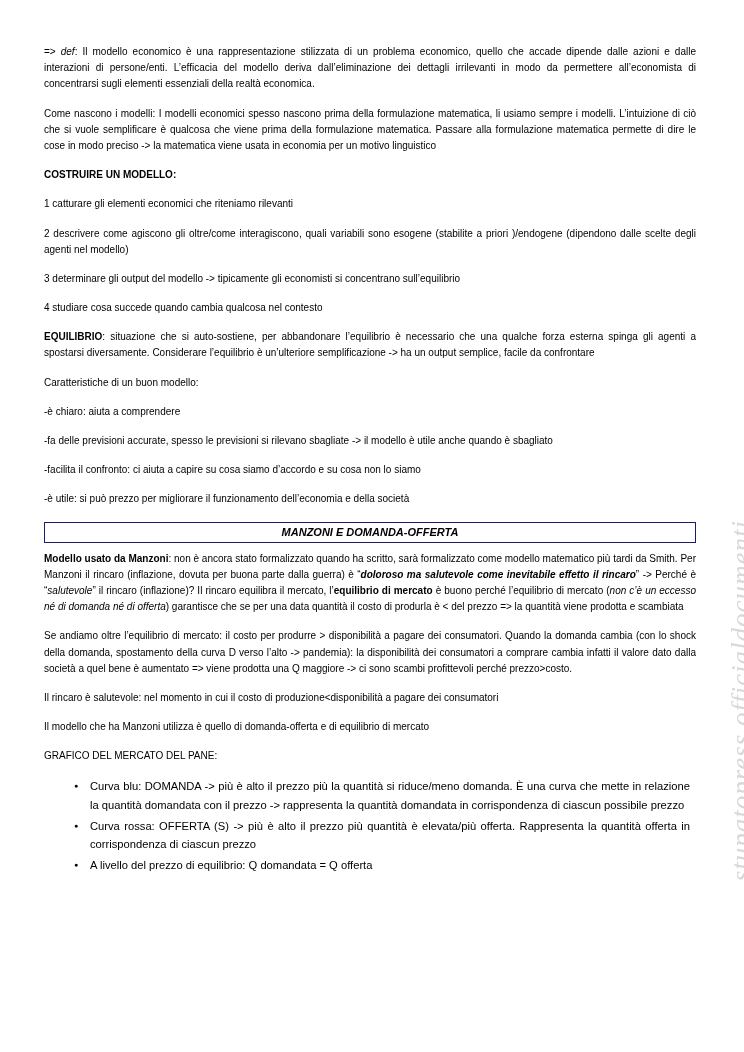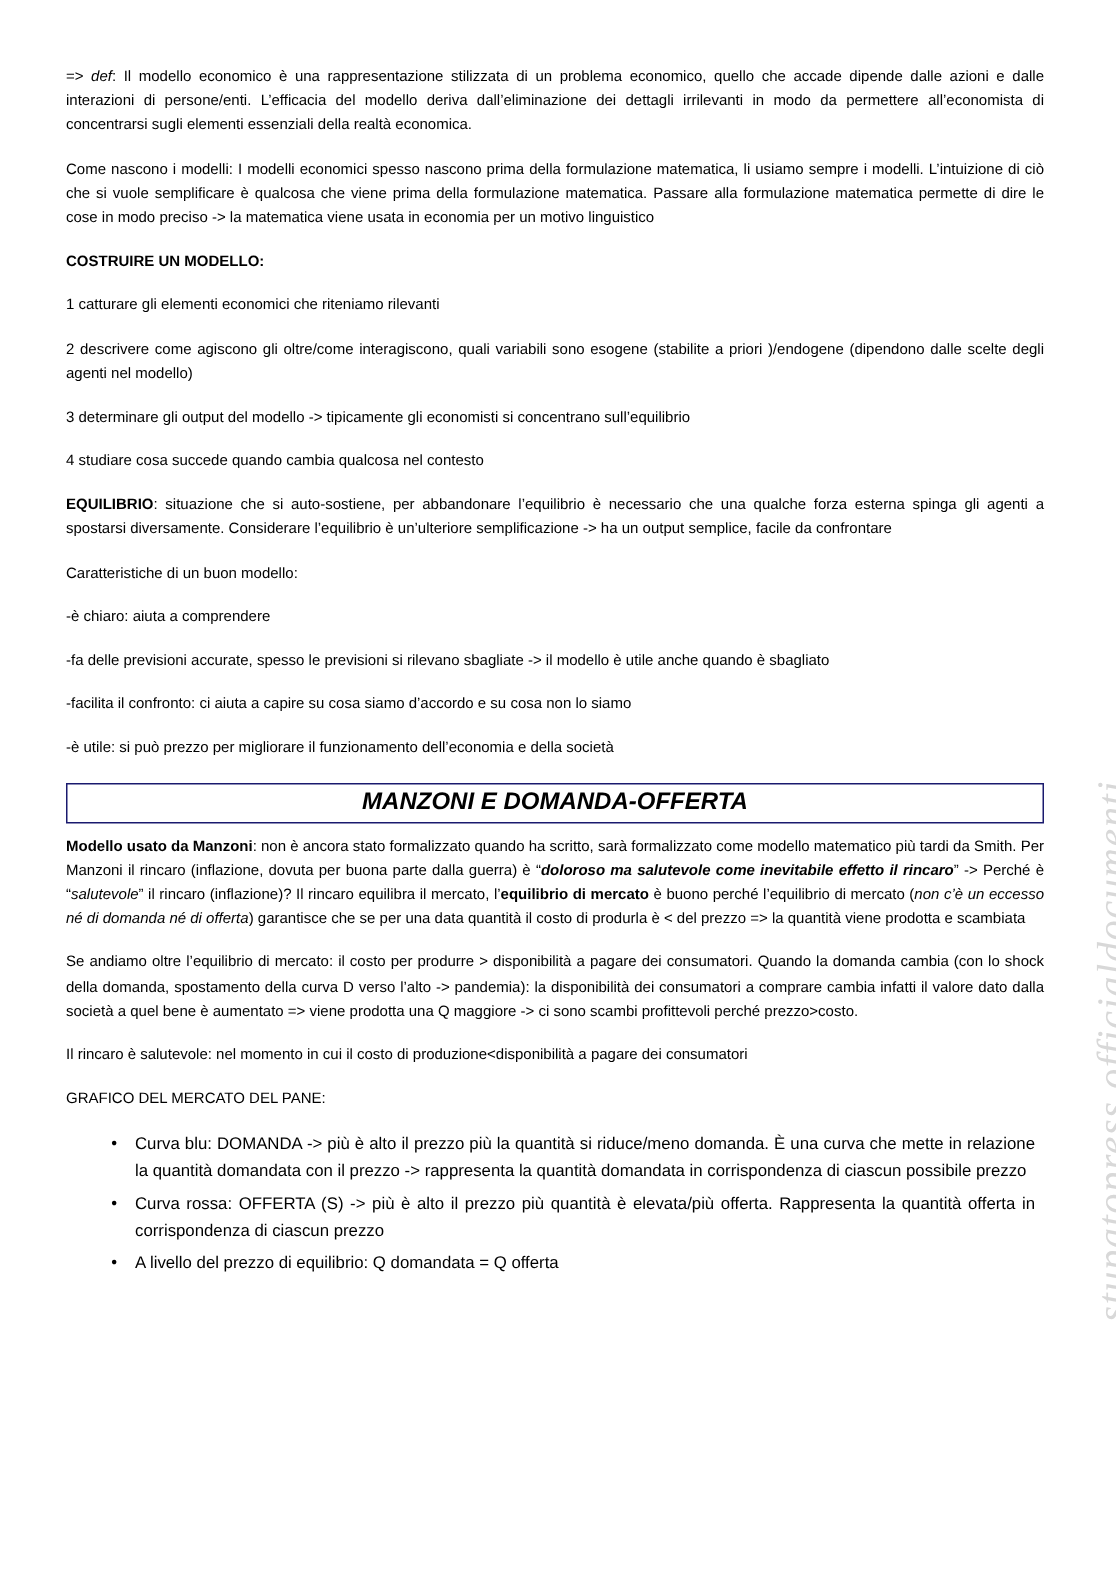--- a/index.html
+++ b/index.html
@@ -49,21 +49,21 @@
   }
   .u { }
   .b { font-weight: bold; }
   .i { font-style: italic; }
   .bi { font-weight: bold; font-style: italic; }
   .banner {
     border: 1.4px solid #1a1a6e;
     text-align: center;
     font-weight: bold;
     font-style: italic;
-    font-size: 16px;
+    font-size: 11px;
     padding: 3px 0 4px 0;
     margin: 14px 0 8px 0;
   }
   ul.bullets {
     margin: 4px 0 0 0;
     padding-left: 46px;
     list-style: none;
   }
   ul.bullets li {
     position: relative;
@@ -105,20 +105,21 @@
         <p><span>-facilita il confronto: ci aiuta a capire su cosa siamo d’accordo e su cosa non lo siamo</span></p>
         <p><span>-è utile: si può prezzo per migliorare il funzionamento dell’economia e della società</span></p>
       </div>
 
     <div class="banner">MANZONI E DOMANDA-OFFERTA</div>
 
     <div id="block-bottom">
         <p><span class="b">Modello usato da Manzoni</span><span>: non è ancora stato formalizzato quando ha scritto, sarà formalizzato come modello matematico più tardi da Smith. Per Manzoni il rincaro (inflazione, dovuta per buona parte dalla guerra) è “</span><span class="bi">doloroso ma salutevole come inevitabile effetto il rincaro</span><span>” -&gt; Perché è “</span><span class="i">salutevole</span><span>” il rincaro (inflazione)? Il rincaro equilibra il mercato, l’</span><span class="b">equilibrio di mercato</span><span> è buono perché l’equilibrio di mercato (</span><span class="i u">non c’è un eccesso né di domanda né di offerta</span><span>) garantisce che se per una data quantità il costo di produrla è &lt; del prezzo =&gt; la quantità viene prodotta e scambiata</span></p>
         <p><span>Se andiamo oltre l’equilibrio di mercato: il costo per produrre &gt; disponibilità a pagare dei consumatori. Quando la domanda cambia (con lo shock della domanda, spostamento della curva D verso l’alto -&gt; pandemia): la disponibilità dei consumatori a comprare cambia infatti il valore dato dalla società a quel bene è aumentato =&gt; viene prodotta una Q maggiore -&gt; ci sono scambi profittevoli perché prezzo&gt;costo.</span></p>
         <p><span>Il rincaro è salutevole: nel momento in cui il costo di produzione&lt;disponibilità a pagare dei consumatori</span></p>
+        <p><span>Il modello che ha Manzoni utilizza è quello di domanda-offerta e di equilibrio di mercato</span></p>
         <p><span>GRAFICO DEL MERCATO DEL PANE:</span></p>
       </div>
 
     <ul class="bullets" id="bullet-list">
         <li><span>Curva blu: DOMANDA -&gt; più è alto il prezzo più la quantità si riduce/meno domanda. È una curva che mette in relazione la quantità domandata con il prezzo -&gt; rappresenta la quantità domandata in corrispondenza di ciascun possibile prezzo</span></li>
         <li><span>Curva rossa: OFFERTA (S) -&gt; più è alto il prezzo più quantità è elevata/più offerta. Rappresenta la quantità offerta in corrispondenza di ciascun prezzo</span></li>
         <li><span>A livello del prezzo di equilibrio: Q domandata = Q offerta</span></li>
       </ul>
   </div>
 

